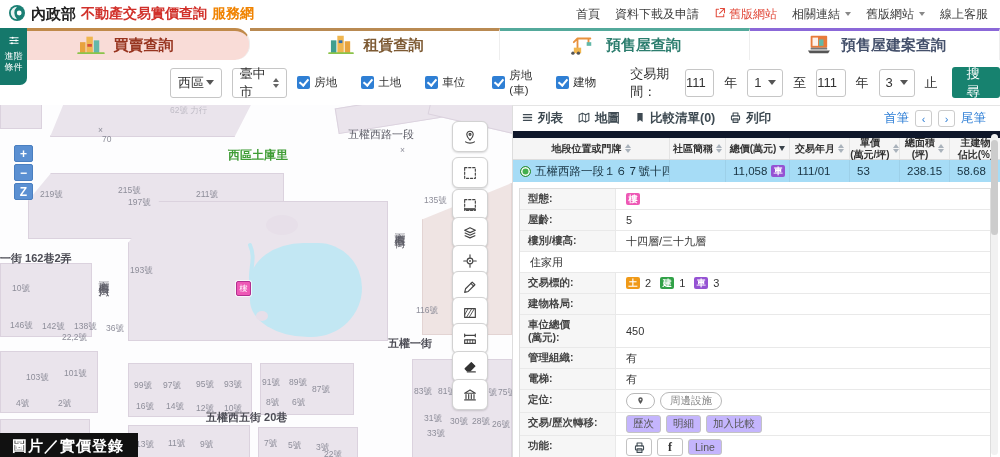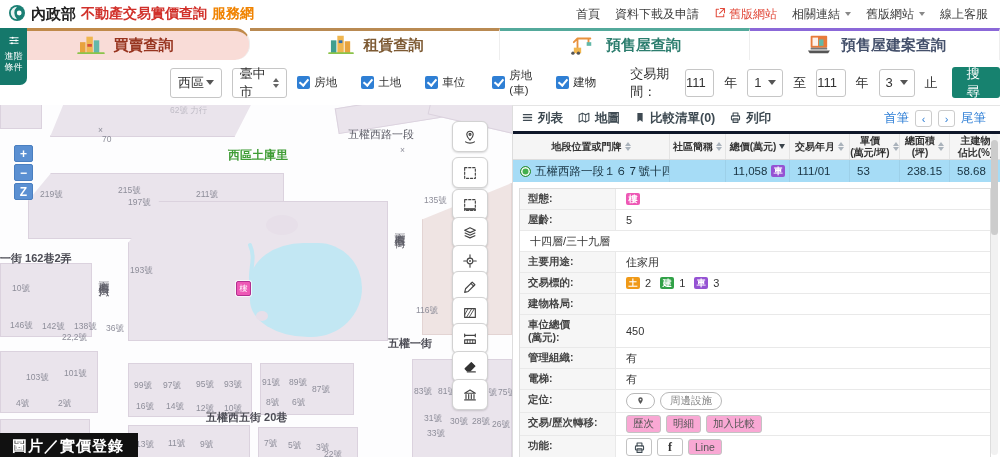--- a/index.html
+++ b/index.html
@@ -63,36 +63,36 @@
   .marker{position:absolute;left:236px;top:176px;width:13px;height:13px;background:#ee58b5;border:1px solid #b23090;color:#fff;font-size:8px;display:flex;align-items:center;justify-content:center;border-radius:2px;cursor:pointer;z-index:4;box-shadow:0 0 0 1px rgba(255,255,255,.7);}
   .banner{position:absolute;left:0;top:328px;background:#111;color:#fff;font-size:15px;font-weight:bold;padding:4px 14px 5px 12px;letter-spacing:1px;z-index:6;}
 
   
   .results{flex:1;position:relative;border-left:1px solid #ddd;border-top:1px solid #e5e5e5;display:flex;flex-direction:column;box-sizing:border-box;overflow:hidden;}
   .rbar{height:25px;display:flex;align-items:center;gap:14px;padding:0 14px 0 8px;font-size:12.5px;color:#3e4a52;flex:none;}
   .rbar .itm{display:flex;align-items:center;gap:4px;cursor:pointer;font-weight:bold;}
   .pg{margin-left:auto;display:flex;align-items:center;gap:6px;color:#2f7fd6;font-size:12.5px;}
   .pg .txt{cursor:pointer;}
   .pg .sq{width:17px;height:17px;border:1px solid #ccc;border-radius:3px;display:flex;align-items:center;justify-content:center;font-size:11px;color:#2f7fd6;background:#fff;cursor:pointer;box-sizing:border-box;}
-  .tbl-h{display:flex;background:#f5f5f5;border-top:3px solid #0f172a;border-bottom:1px solid #ddd;height:29px;flex:none;box-sizing:border-box;}
+  .tbl-h{display:flex;background:#f5f5f5;border-top:7px solid #0f172a;border-bottom:1px solid #ddd;height:29px;flex:none;box-sizing:border-box;}
   .th{display:flex;align-items:center;justify-content:center;gap:3px;font-size:10px;font-weight:bold;color:#333;border-right:1px solid #e4e4e4;white-space:pre-line;text-align:center;line-height:1.15;box-sizing:border-box;flex:none;}
   .sort{display:inline-flex;flex-direction:column;gap:1px;}
   .sort i{width:0;height:0;border-left:3.5px solid transparent;border-right:3.5px solid transparent;display:block;}
   .sort .u{border-bottom:4px solid #a9b2bb;}
   .sort .dn{border-top:4px solid #a9b2bb;}
   .sort .dn.on{border-top:5px solid #39424a;}
   .trow{display:flex;height:22px;background:#a6dcf6;cursor:pointer;align-items:stretch;font-size:11.5px;color:#17313f;flex:none;}
   .td{padding-left:7px;display:flex;align-items:center;gap:4px;border-right:1px solid rgba(0,0,0,.05);overflow:hidden;white-space:nowrap;box-sizing:border-box;flex:none;}
   .gdot{width:9px;height:9px;border-radius:50%;background:#43af4d;border:1px solid #2f8f3a;box-shadow:inset 0 0 0 1.5px rgba(255,255,255,.95);flex:none;}
   .badge{min-width:12px;height:12px;padding:0 1px;border-radius:2px;color:#fff;font-size:9px;display:inline-flex;align-items:center;justify-content:center;font-weight:bold;line-height:1;}
   .details{margin:6px 9px 0 6px;border:1px solid #ddd;border-bottom:none;font-size:11px;}
   .d-row{display:flex;border-bottom:1px solid #e9e9e9;min-height:20px;}
   .d-label{width:96px;background:#f6f6f6;color:#444;font-weight:bold;padding:3px 4px 3px 8px;white-space:pre-line;line-height:1.25;border-right:1px solid #e9e9e9;flex:none;font-size:10.5px;box-sizing:border-box;}
   .d-value{flex:1;padding:2px 6px 2px 10px;display:flex;align-items:center;gap:5px;color:#333;}
-  .mini{border:1px solid #c3c3c3;border-radius:3px;background:#f9a8d4;color:#555;font-size:10.5px;padding:1px 6px;cursor:pointer;}
+  .mini{border:1px solid #c3c3c3;border-radius:3px;background:#c4b5fd;color:#555;font-size:10.5px;padding:1px 6px;cursor:pointer;}
   .pill{border:1px solid #b8b8b8;border-radius:10px;background:#fff;color:#888;font-size:10.5px;padding:1px 9px;display:flex;align-items:center;cursor:pointer;}
   .sqbtn{width:26px;height:18px;border:1px solid #c3c3c3;border-radius:3px;background:#fff;display:flex;align-items:center;justify-content:center;cursor:pointer;font-size:12px;font-weight:bold;color:#333;box-sizing:border-box;}
   .vscroll{position:absolute;right:2px;top:28px;bottom:2px;width:7px;background:#f1f1f1;border-radius:4px;z-index:8;}
   .vthumb{position:absolute;left:0;top:6px;width:7px;height:95px;background:#ccc;border-radius:4px;cursor:grab;}
 </style>
 </head>
 <body>
 
 <div class="app">
 
@@ -496,26 +496,26 @@
               <span class="badge" style="background: rgb(238, 88, 181);">樓</span>
             </div>
           </div>
           <div class="d-row">
             <div class="d-label">屋齡:</div>
             <div class="d-value">
               <span>5</span>
             </div>
           </div>
           <div class="d-row">
+            <div class="d-label">樓別/樓高:</div>
             <div class="d-value">
               <span>十四層/三十九層</span>
             </div>
           </div>
           <div class="d-row">
-            <div class="d-label">主要用途:</div>
             <div class="d-value">
               <span>住家用</span>
             </div>
           </div>
           <div class="d-row">
             <div class="d-label">交易標的:</div>
             <div class="d-value">
               <span class="badge" style="background: rgb(240, 154, 24);">土</span>
               <span style="margin-right: 4px;">2</span>
               <span class="badge" style="background: rgb(49, 161, 71);">建</span>

